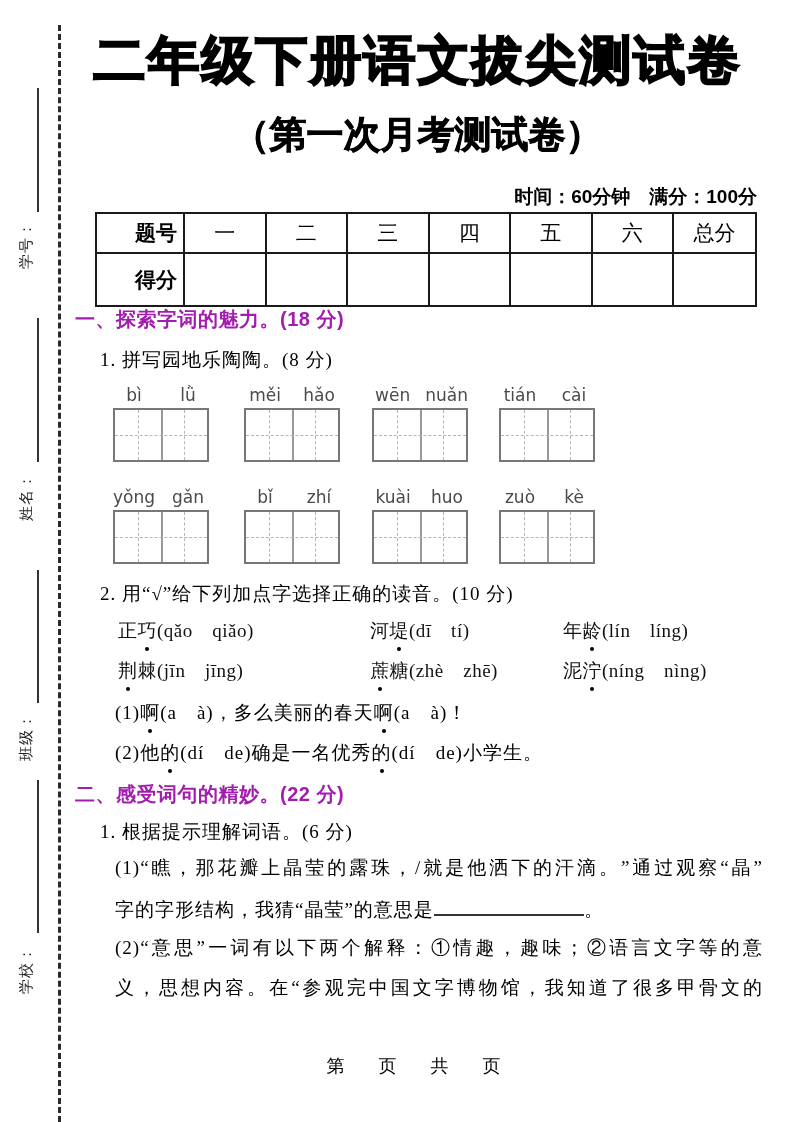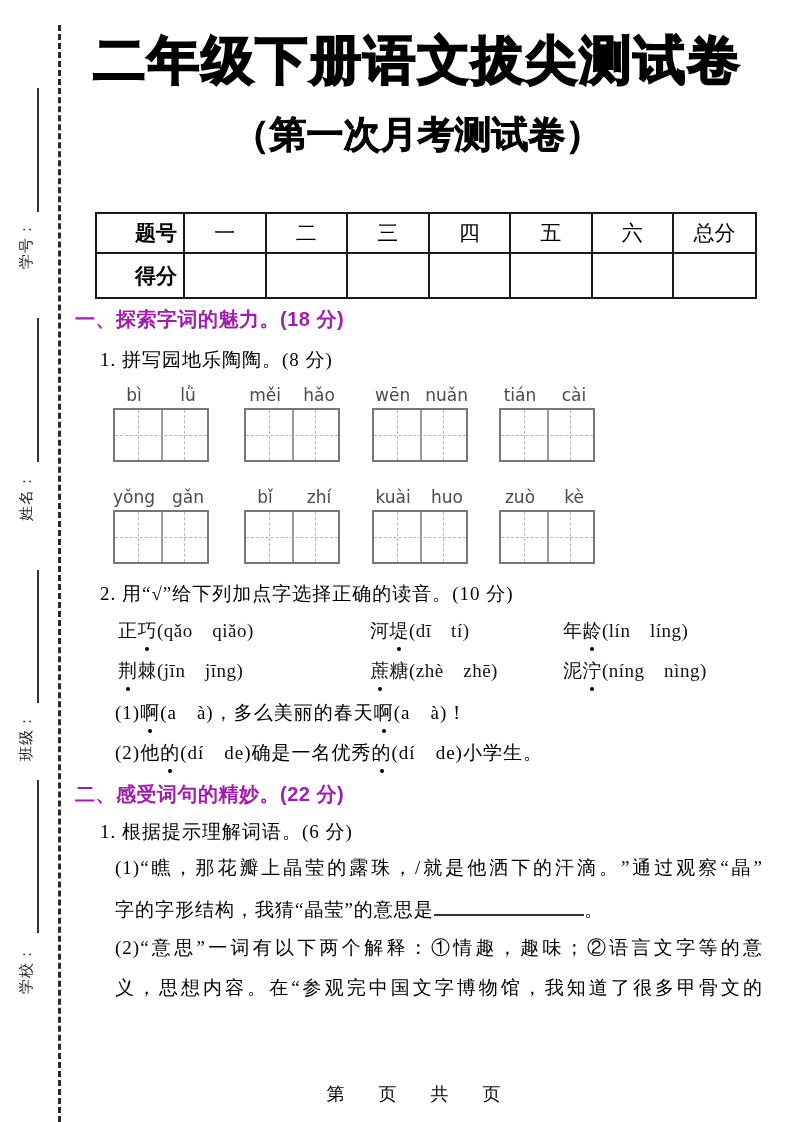--- a/index.html
+++ b/index.html
@@ -47,21 +47,21 @@
     display:grid; grid-template-columns:88px repeat(6,81.5px) 1fr;
     border:2px solid #1a1a1a; box-sizing:border-box;
     font-family:"Liberation Sans","DejaVu Sans",sans-serif;
   }
   .st-cell {
     box-sizing:border-box; border-right:2px solid #1a1a1a; border-bottom:2px solid #1a1a1a;
     height:40px; display:flex; align-items:center; justify-content:center;
     font-size:21px; color:#000;
   }
   .st-cell:nth-child(8n) { border-right:none; }
-  .st-cell:nth-child(n+9) { border-bottom:none; height:43px;text-align:right; }
+  .st-cell:nth-child(n+9) { border-bottom:none; height:51px;text-align:right; }
   .st-label { font-weight:700;padding-left:32px; }
 
   
   .sec-heading {
     position:absolute; left:75px;
     font-family:"Liberation Sans","DejaVu Sans",sans-serif;
     font-size:20px; font-weight:800; color:#a21caf; letter-spacing:0.5px;
   }
   .q-prompt {
     position:absolute; left:100px;
@@ -99,21 +99,21 @@
     font-size:19px; color:#000; letter-spacing:1px; white-space:nowrap;
   }
   .fill { white-space:normal; text-align:justify; text-align-last:justify; }
   .blank {
     display:inline-block; width:150px; height:1em;
     border-bottom:2px solid #333; vertical-align:baseline;
   }
 
   
   .footer {
-    position:absolute; left:75px; width:685px; top:1082px;
+    position:absolute; left:75px; width:685px; top:1054px;
     text-align:center; font-size:18px; letter-spacing:8px; color:#000;
     font-family:"Liberation Sans","DejaVu Sans",sans-serif;
   }
 </style>
 </head>
 <body>
 
 <div class="page">
 
   <div class="cut-line"></div>
@@ -121,20 +121,21 @@
   <div class="blank-line" style="top:318px; height:144px;"></div>
   <div class="blank-line" style="top:570px; height:133px;"></div>
   <div class="blank-line" style="top:780px; height:153px;"></div>
   <div class="margin-label" style="top:245px;">学号：</div>
   <div class="margin-label" style="top:497px;">姓名：</div>
   <div class="margin-label" style="top:737px;">班级：</div>
   <div class="margin-label" style="top:970px;">学校：</div>
 
   <div class="title">二年级下册语文拔尖测试卷</div>
   <div class="subtitle">（第一次月考测试卷）</div>
+  <div class="meta">时间：60分钟　满分：100分</div>
 
   <div class="score-table">
     <div class="st-cell st-label">题号</div>
     <div class="st-cell">一</div>
     <div class="st-cell">二</div>
     <div class="st-cell">三</div>
     <div class="st-cell">四</div>
     <div class="st-cell">五</div>
     <div class="st-cell">六</div>
     <div class="st-cell">总分</div>

